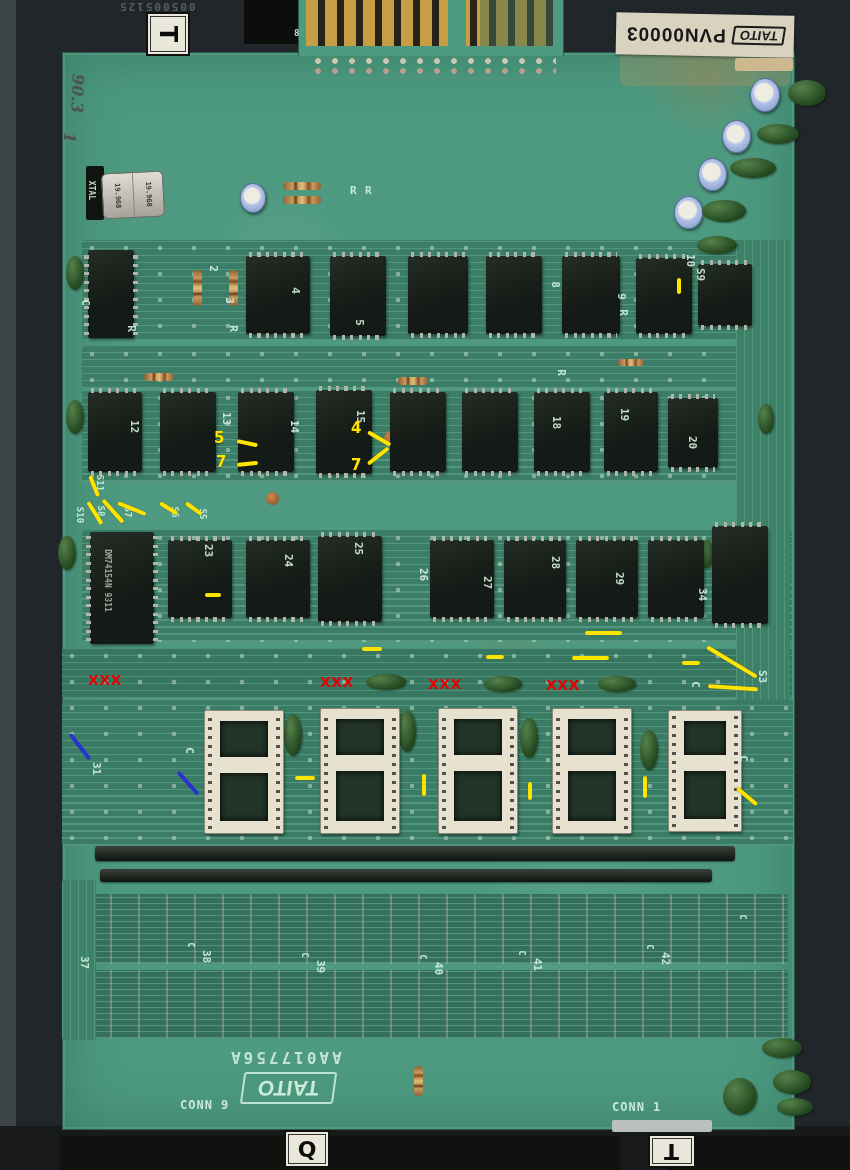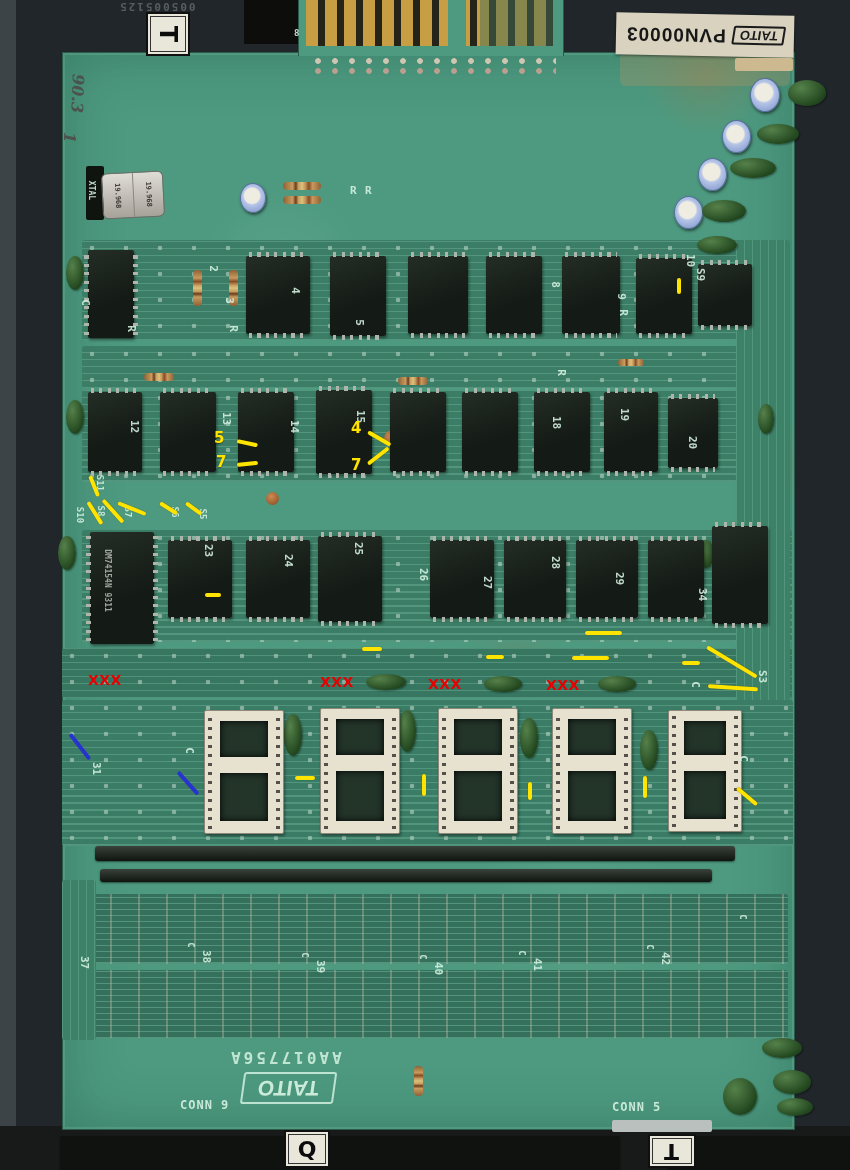--- a/index.html
+++ b/index.html
@@ -286,21 +286,21 @@
   <div class="silk" style="left:432px;top:962px;">40</div>
   <div class="silk small" style="left:519px;top:948px;">C</div>
   <div class="silk" style="left:531px;top:958px;">41</div>
   <div class="silk small" style="left:647px;top:942px;">C</div>
   <div class="silk" style="left:659px;top:952px;">42</div>
   <div class="silk small" style="left:740px;top:912px;">C</div>
 
   <div class="silkpart" style="left:228px;top:1048px;">AA017756A</div>
   <div class="silklogo" style="left:242px;top:1072px;">TAITO</div>
   <div class="conn" style="left:180px;top:1098px;">CONN 9</div>
-  <div class="conn" style="left:612px;top:1100px;">CONN 5</div>
+  <div class="conn" style="left:612px;top:1100px;">CONN 1</div>
 
   <div class="xxx" style="left:88px;top:672px;">XXX</div>
   <div class="xxx" style="left:320px;top:674px;">XXX</div>
   <div class="xxx" style="left:428px;top:676px;">XXX</div>
   <div class="xxx" style="left:546px;top:677px;">XXX</div>
 
   <div class="ynum" style="left:214px;top:429px;">5</div>
   <div class="ynum" style="left:216px;top:453px;">7</div>
   <div class="ynum" style="left:351px;top:419px;">4</div>
   <div class="ynum" style="left:351px;top:456px;">7</div>

